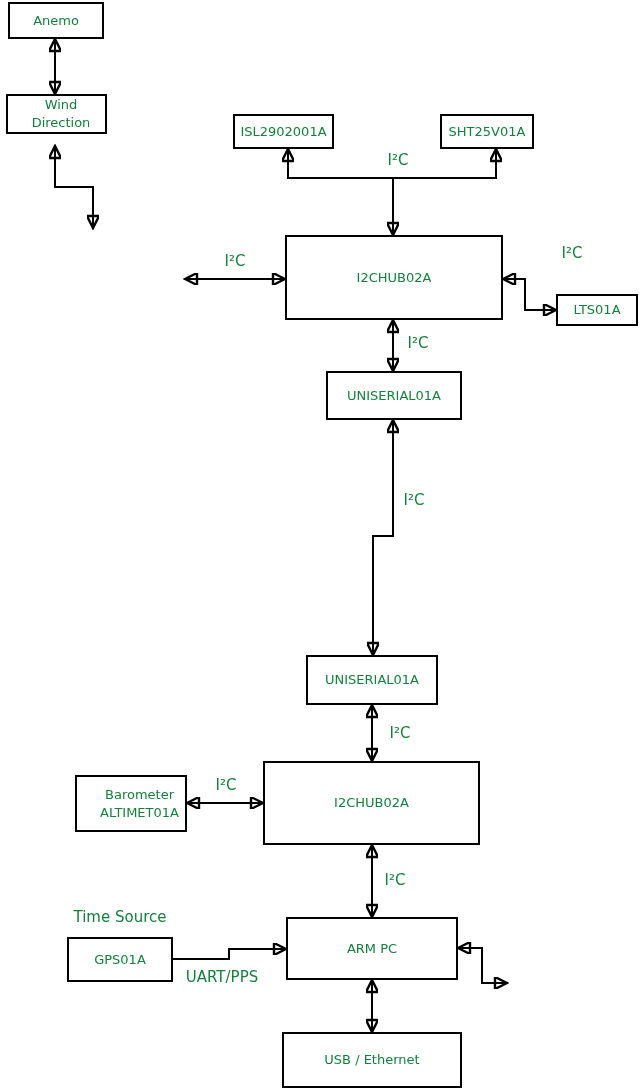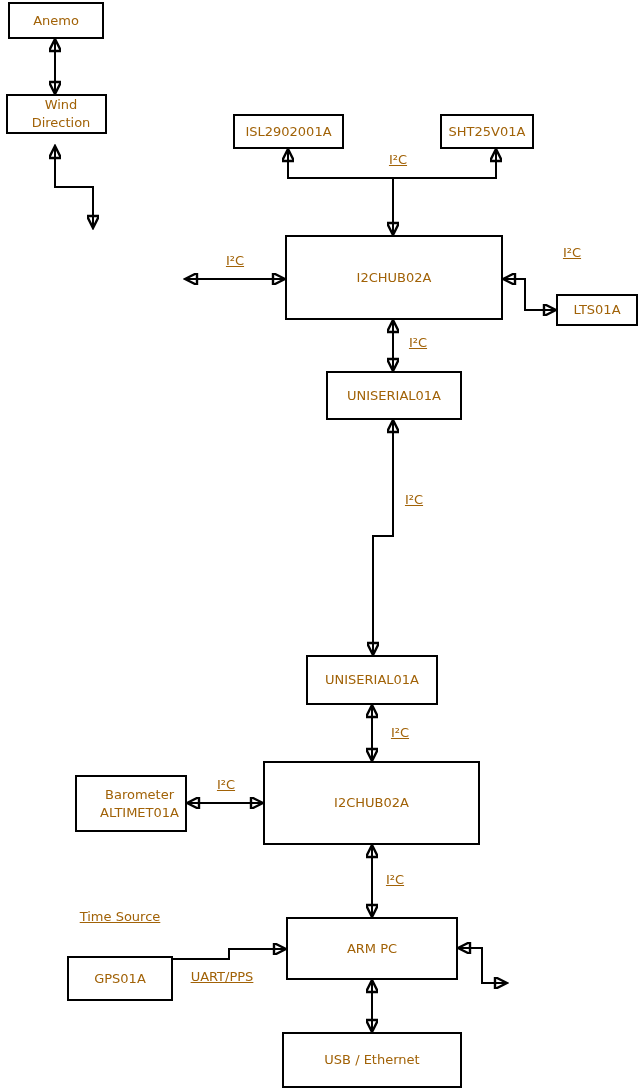--- a/index.html
+++ b/index.html
@@ -6,21 +6,21 @@
     margin: 0;
     padding: 0;
     background: #ffffff;
   }
   .stage {
     position: relative;
     width: 640px;
     height: 1089px;
     background: #ffffff;
     font-family: "DejaVu Sans", sans-serif;
-    color: #a16207;
+    color: #15803d;
     overflow: hidden;
   }
   .wires {
     position: absolute;
     left: 0;
     top: 0;
     width: 640px;
     height: 1089px;
   }
   .wires path {
@@ -38,38 +38,37 @@
     align-items: center;
     justify-content: center;
     text-align: center;
     font-size: 13px;
     line-height: 18px;
     white-space: nowrap;
   }
   .edge-label {
     position: absolute;
     transform: translate(-50%, -50%);
-    font-size: 13px;
+    font-size: 15px;
     line-height: 14px;
     white-space: nowrap;
-    text-decoration: underline;
   }
   
   .n-anemo      { left:8px;   top:2px;    width:96px;  height:37px; }
   .n-wind       { left:6px;   top:94px;   width:101px; height:40px;padding-left:9px; }
   .n-pic        { left:1px;   top:228px;  width:184px; height:99px; }
-  .n-isl        { left:233px; top:114px;  width:111px; height:35px; }
+  .n-isl        { left:233px; top:114px;  width:101px; height:35px; }
   .n-sht        { left:440px; top:114px;  width:94px; height:35px;text-align:center; }
   .n-hub1       { left:285px; top:235px;  width:218px; height:85px; }
   .n-lts        { left:556px; top:294px;  width:82px;  height:32px; }
   .n-uni1       { left:326px; top:371px;  width:136px; height:49px; }
   .n-uni2       { left:306px; top:655px;  width:132px; height:50px; }
   .n-hub2       { left:263px; top:761px;  width:217px; height:84px; }
   .n-baro       { left:75px;  top:775px;  width:112px; height:57px;padding-left:17px; }
-  .n-gps        { left:67px;  top:937px;  width:106px; height:45px;margin-top:19px; }
+  .n-gps        { left:67px;  top:937px;  width:106px; height:45px; }
   .n-arm        { left:286px; top:917px;  width:172px; height:63px; }
   .n-sdcard     { left:507px; top:958px;  width:108px; height:50px; }
   .n-usb        { left:282px; top:1032px; width:180px; height:56px; }
   
   .l-i2c-top      { left:398px; top:160px; }
   .l-i2c-pic-hub  { left:235px; top:261px; }
   .l-i2c-hub-lts  { left:572px; top:253px; }
   .l-i2c-hub-uni  { left:418px; top:343px; }
   .l-i2c-long     { left:414px; top:500px; }
   .l-i2c-uni-hub2 { left:400px; top:733px; }

